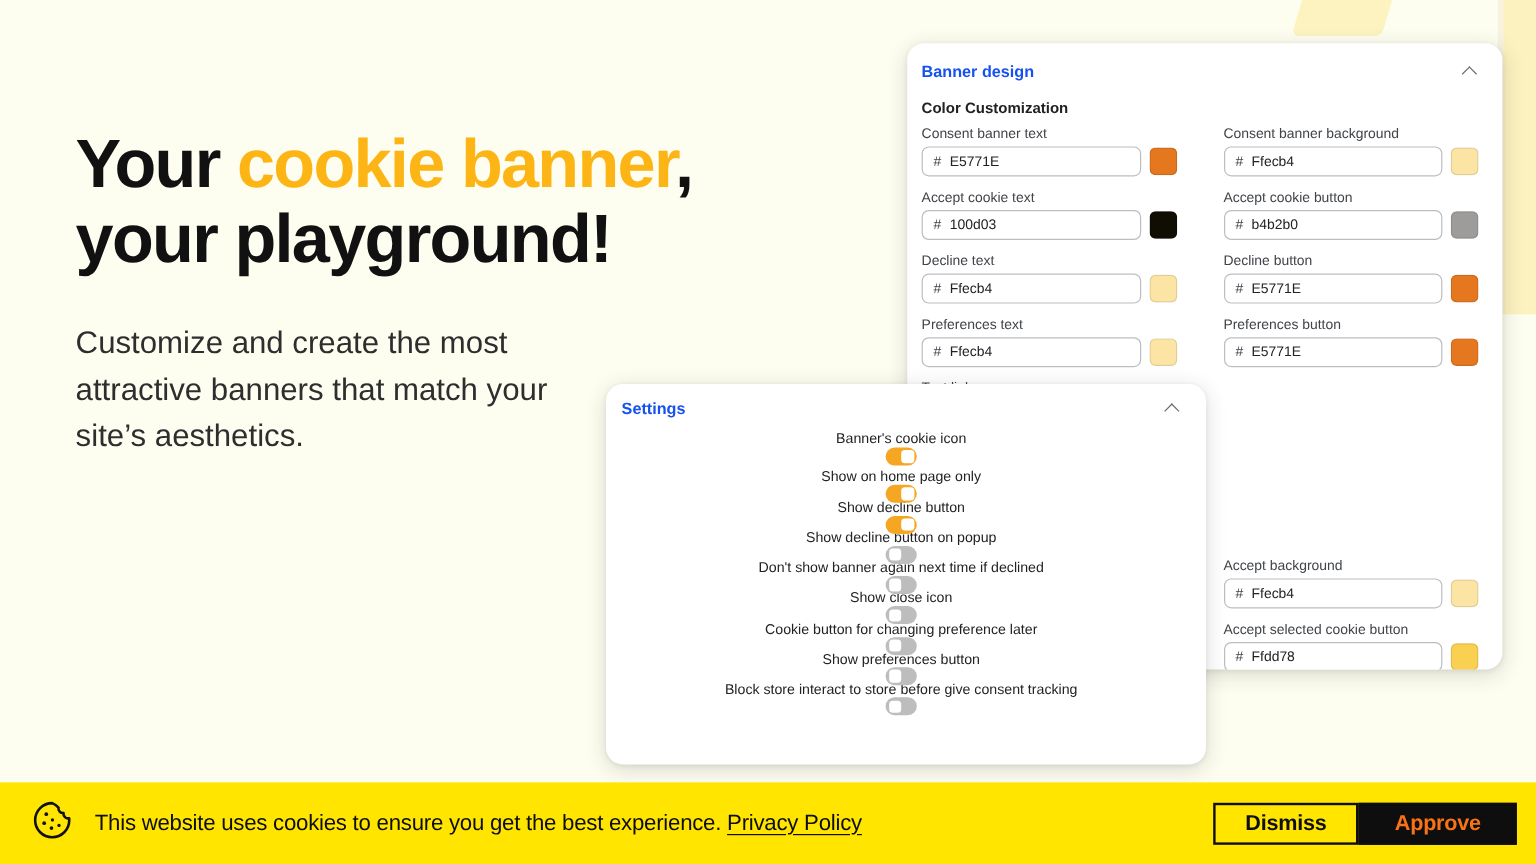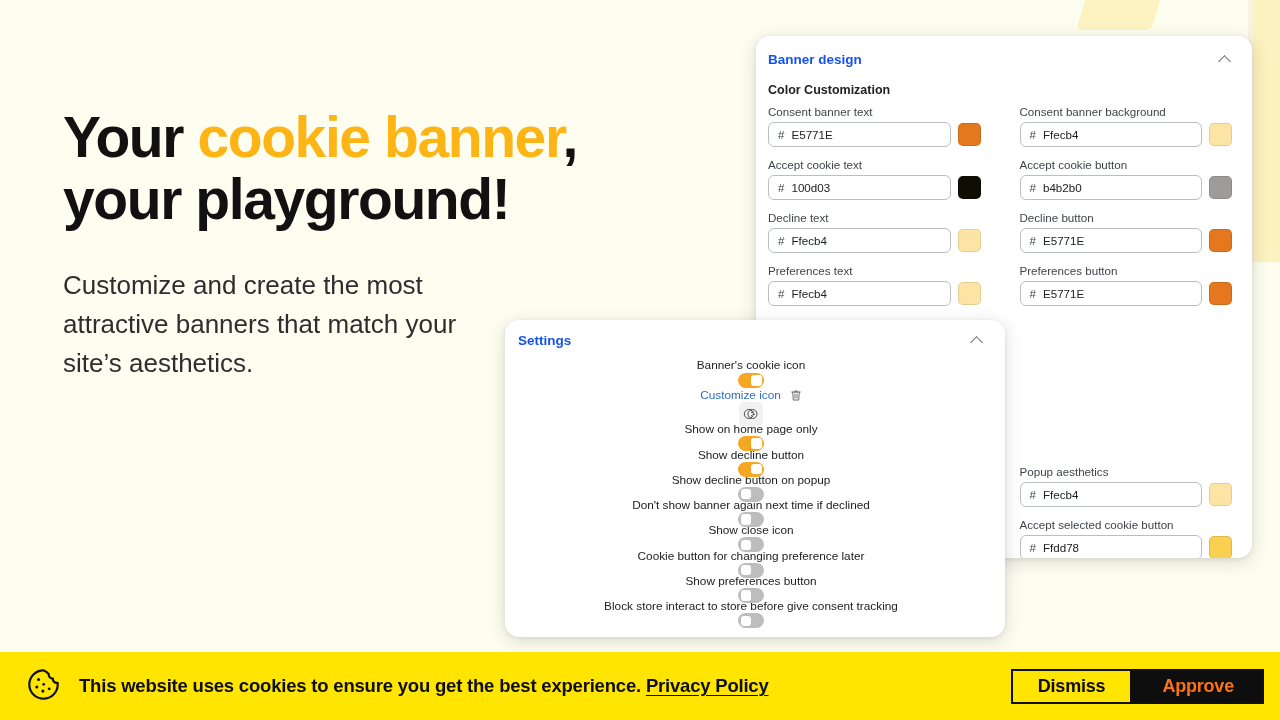--- a/index.html
+++ b/index.html
@@ -237,21 +237,21 @@
     height: 68px;
     background: #ffe500;
     display: flex;
     align-items: center;
     z-index: 9;
   }
   .cb-icon { margin-left: 26px; flex: 0 0 auto; }
   .cb-text {
     margin-left: 18px;
     font-size: 18.5px;
-    font-weight: 700;
+    font-weight: 400;
     color: #0e0e0e;
     letter-spacing: -0.2px;
     white-space: nowrap;
   }
   .cb-link {
     text-decoration: underline;
     text-underline-offset: 3px;
     color: #0e0e0e;
   }
   .cb-actions {
@@ -383,21 +383,21 @@
             <span class="hex-hash">#</span>
             <span>E5771E</span>
           </div>
           <div class="swatch" style="background:#E5771E"></div>
         </div>
       </div>
 
       <div class="col-right-spacer"></div>
 
       <div>
-        <div class="field-label">Popup aesthetics</div>
+        <div class="field-label">Accept background</div>
         <div class="field-row">
           <div class="hex-input">
             <span class="hex-hash">#</span>
             <span>Ffecb4</span>
           </div>
           <div class="swatch" style="background:#FCE5A4"></div>
         </div>
       </div>
       <div>
         <div class="field-label">Accept selected cookie button</div>
@@ -422,38 +422,20 @@
 
   <div class="set-list">
 
     <div class="set-row" style="height:30px">
       <span class="set-label">Banner's cookie icon</span>
       <span class="toggle on">
           <span class="knob"></span>
         </span>
     </div>
 
-    <div class="set-row" style="height:32px">
-      <span class="link-row">
-        <span class="set-link">Customize icon</span>
-        <svg width="12" height="13" viewBox="0 0 14 15">
-          <path d="M2 3.5h10M5.6 3.5V2.2h2.8v1.3M3.2 3.5l.6 9.3h6.4l.6-9.3M5.8 5.8v4.8M8.2 5.8v4.8" fill="none" stroke="#5c5f62" stroke-width="1.05" stroke-linecap="round" stroke-linejoin="round"></path>
-        </svg>
-      </span>
-      <span class="icon-chip">
-        <svg width="16" height="16" viewBox="0 0 22 22">
-          <circle cx="8" cy="11" r="6.2" fill="none" stroke="#3d3d3d" stroke-width="1.25"></circle>
-          <circle cx="13" cy="11" r="6.2" fill="none" stroke="#3d3d3d" stroke-width="1.25"></circle>
-          <circle cx="12.1" cy="8.6" r="0.95" fill="#3d3d3d"></circle>
-          <circle cx="15.2" cy="11.3" r="0.95" fill="#3d3d3d"></circle>
-          <circle cx="11.7" cy="13.5" r="0.95" fill="#3d3d3d"></circle>
-          <circle cx="14.2" cy="8.2" r="0.7" fill="#3d3d3d"></circle>
-        </svg>
-      </span>
-    </div>
 
     <div class="set-row" style="height:25.5px;margin-top:2px">
       <span class="set-label">Show on home page only</span>
       <span class="toggle on">
           <span class="knob"></span>
         </span>
     </div>
 
     <div class="set-row">
       <span class="set-label">Show decline button</span>

